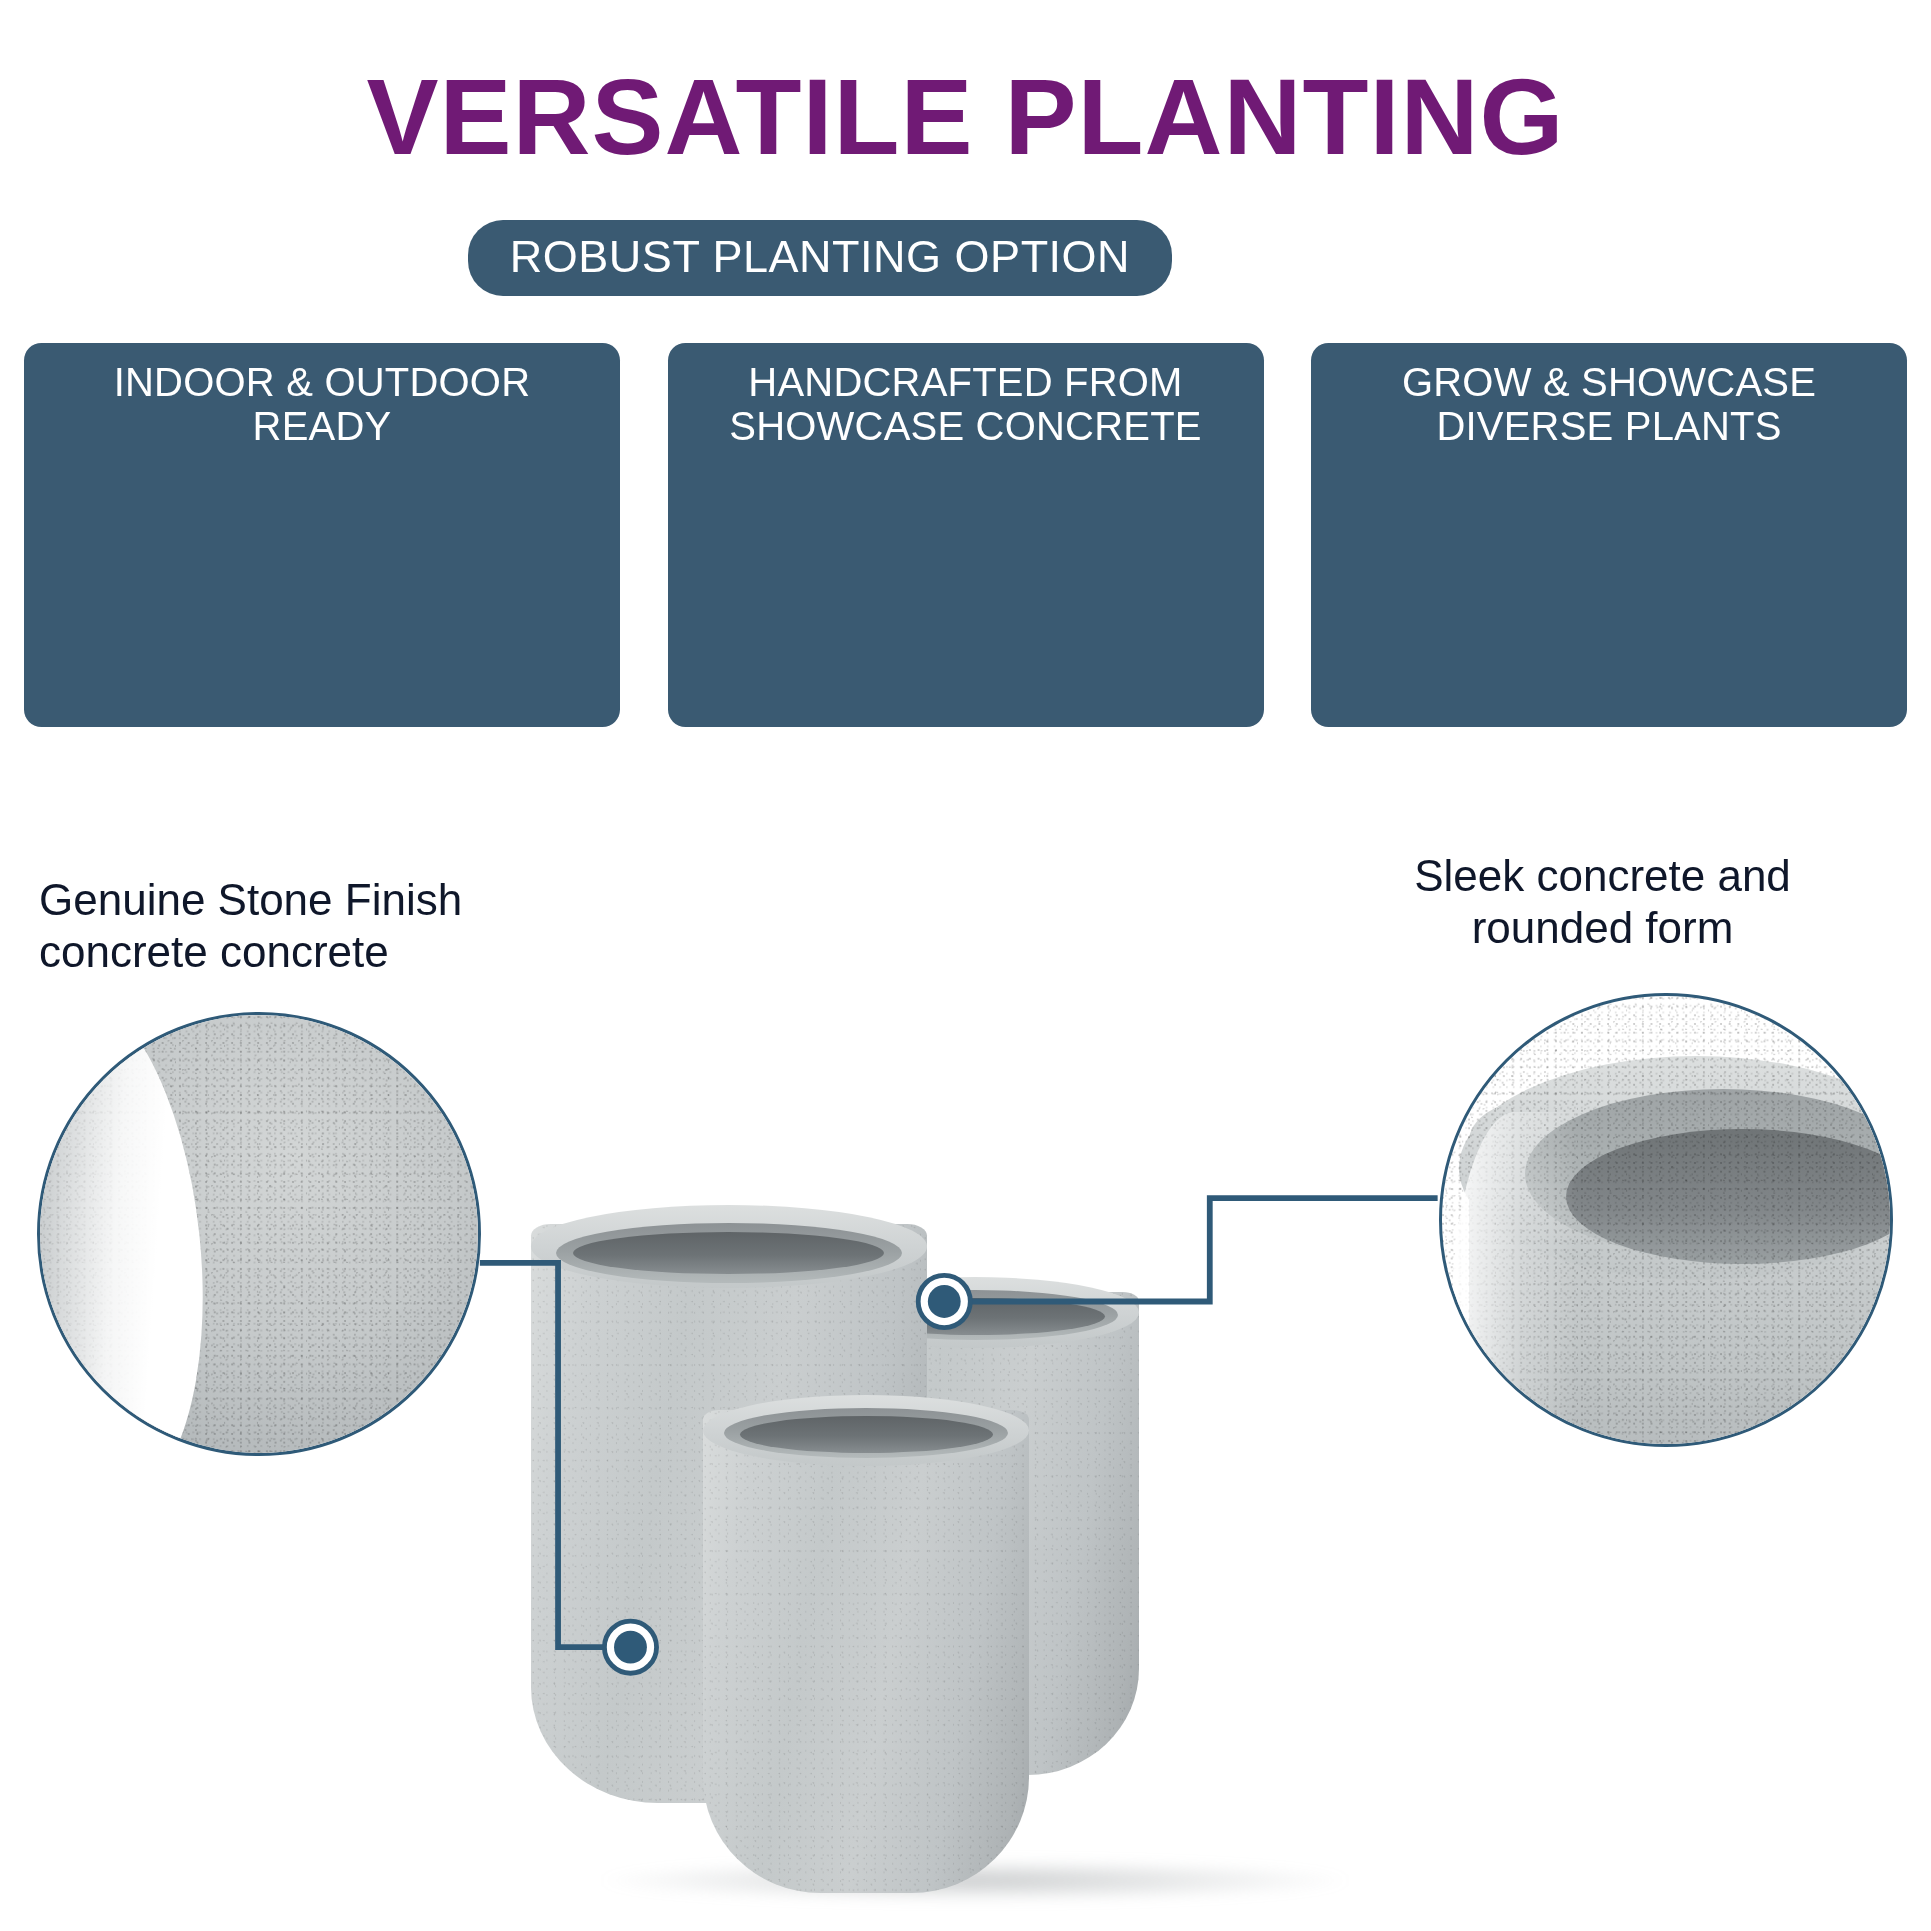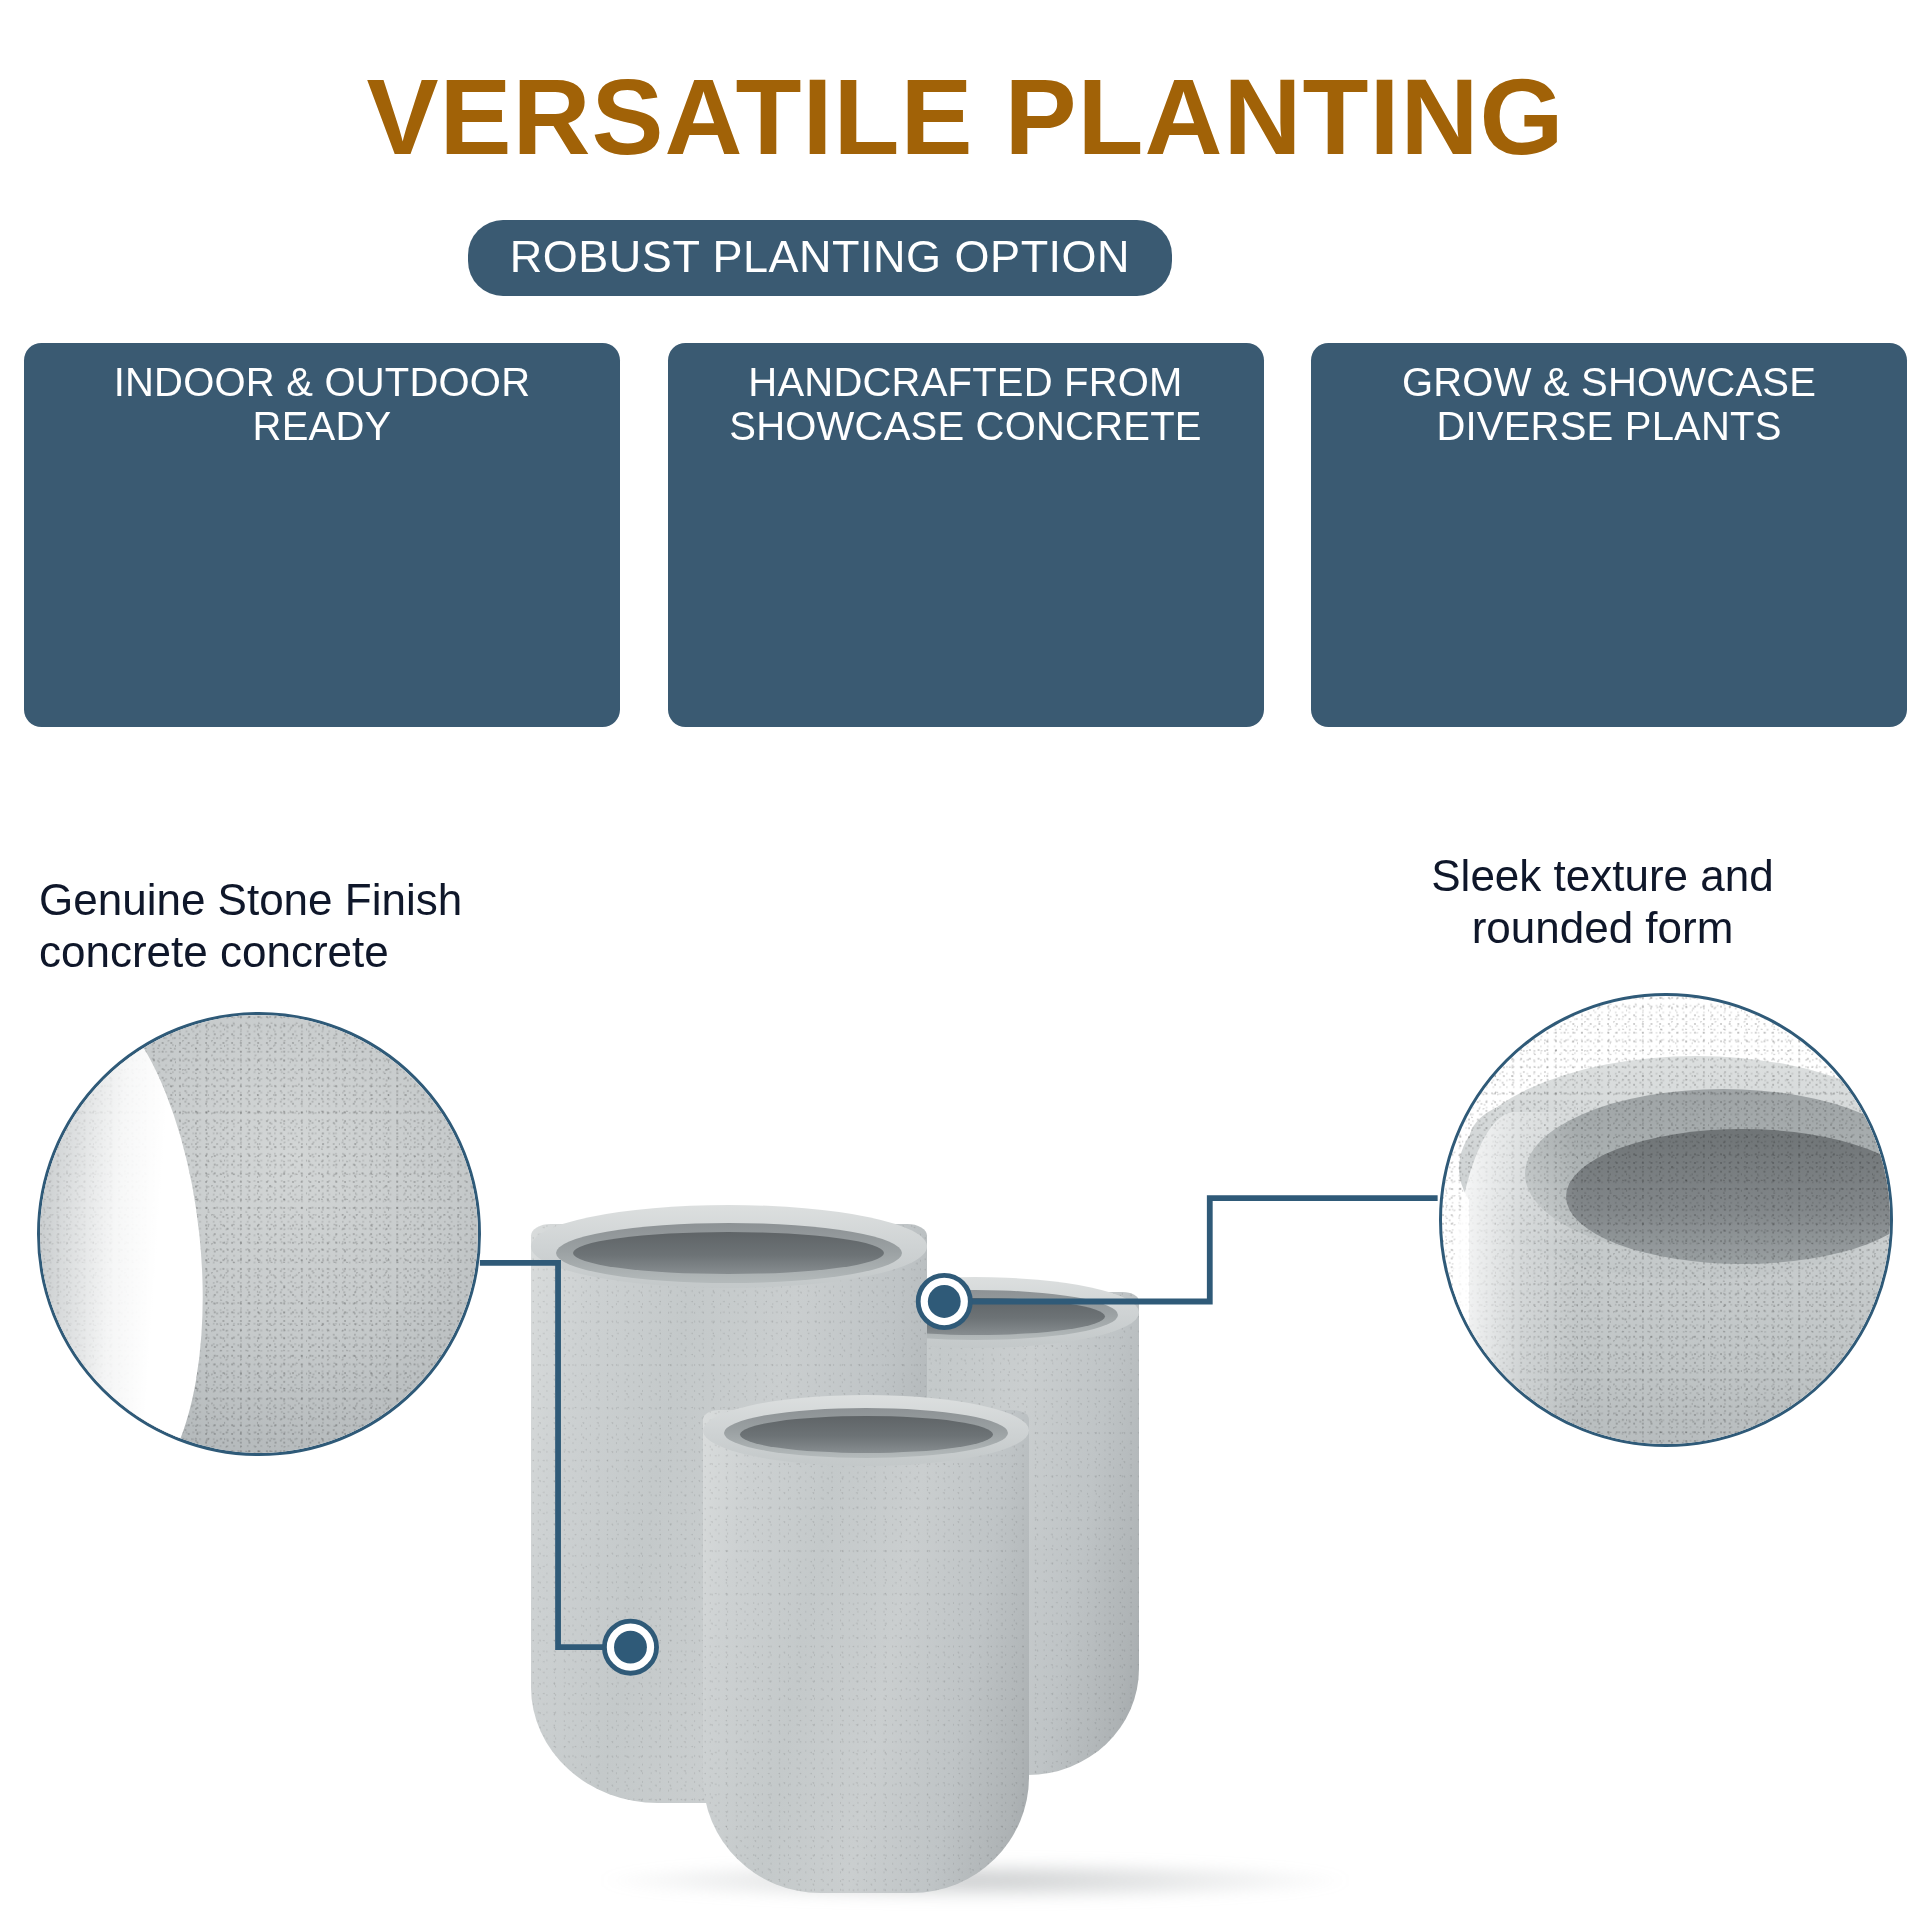--- a/index.html
+++ b/index.html
@@ -23,21 +23,21 @@
   
   .main-title {
     position: absolute;
     left: 0; top: 60px;
     width: 1931px;
     text-align: center;
     font-size: 108px;
     line-height: 1.05;
     font-weight: 700;
     letter-spacing: 1px;
-    color: #a16207;
+    color: #701a75;
     font-family: "Liberation Sans", sans-serif;
   }
 
   .badge-row {
     position: absolute;
     left: 0; top: 220px;
     width: 1640px;
     display: flex;
     justify-content: center;
   }
@@ -383,21 +383,21 @@
       </div>
     </div>
   </div>
 
   <div class="callout-label" id="label-left">
     <div>Genuine Stone Finish</div>
     <div>concrete concrete</div>
   </div>
 
   <div class="callout-label" id="label-right">
-    <div>Sleek texture and</div>
+    <div>Sleek concrete and</div>
     <div>rounded form</div>
   </div>
 
   <div class="detail-circle" id="circle-left">
     <div class="tex">
       <div id="left-body"></div>
       <div class="grain"></div>
       <div id="left-edge"></div>
     </div>
   </div>

